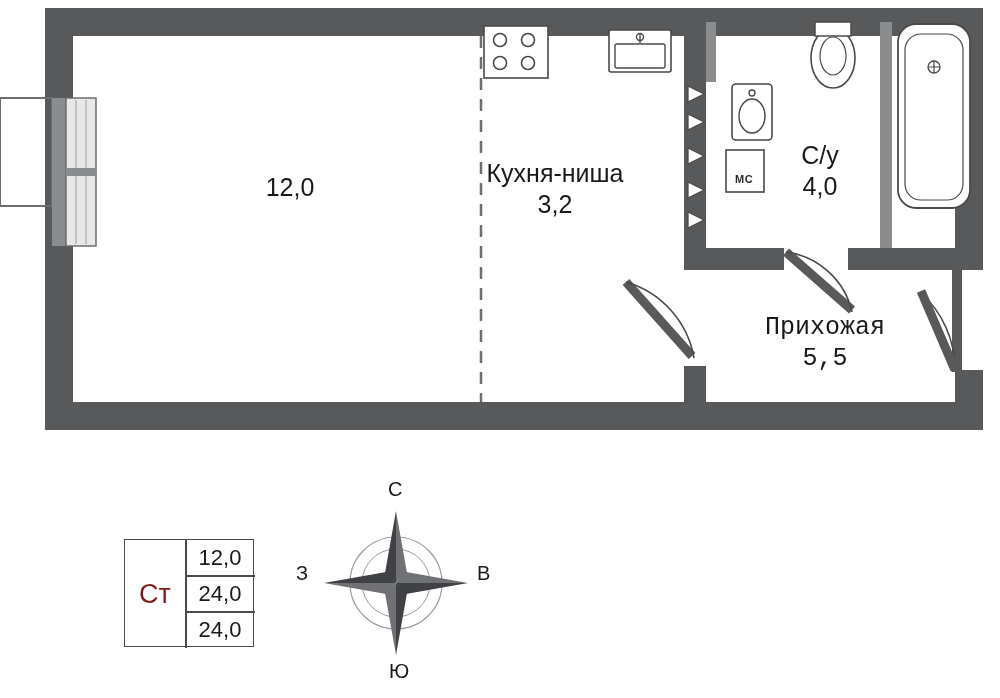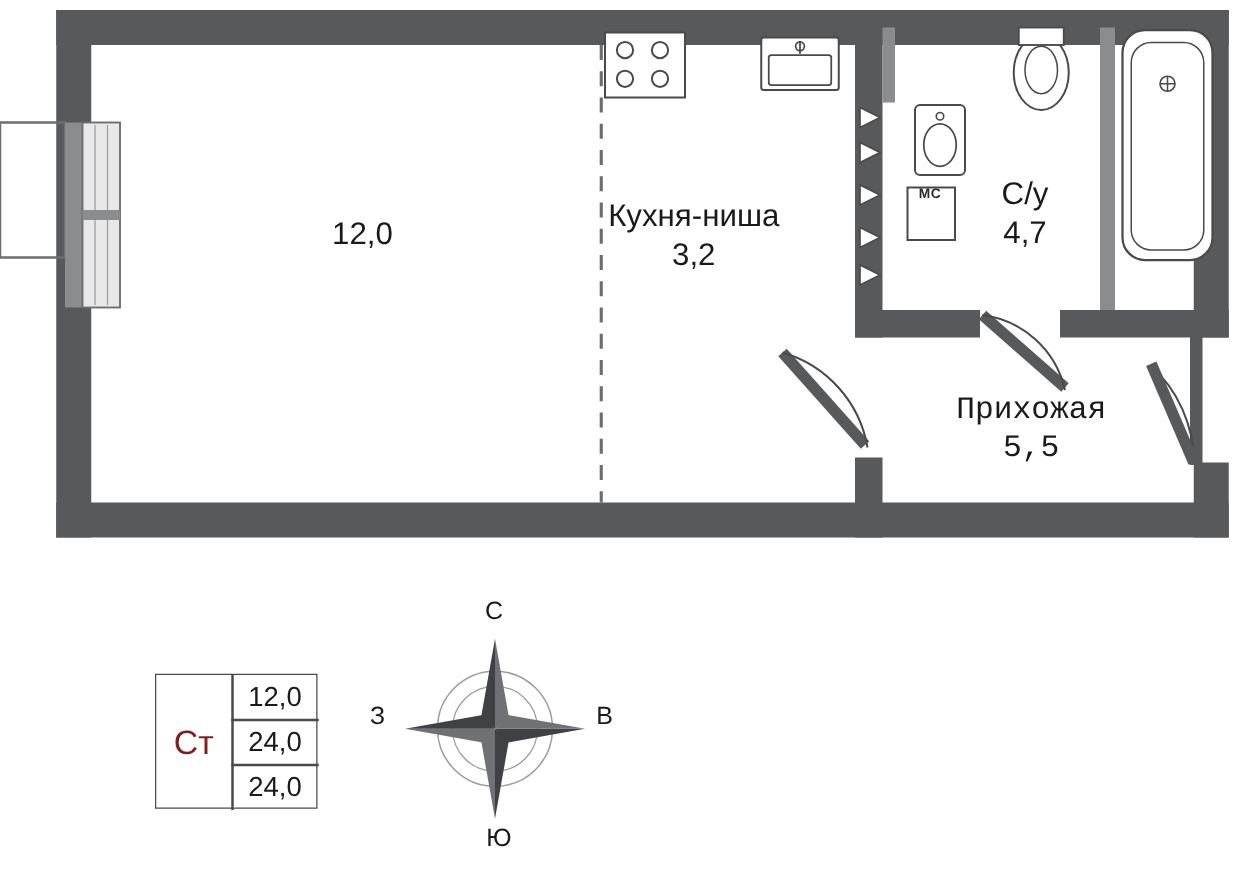--- a/index.html
+++ b/index.html
@@ -210,29 +210,29 @@
     <div class="room-area">12,0</div>
   </div>
 
   <div class="room-label" style="left:455px; top:158px; width:200px;">
     <div class="room-name">Кухня-ниша</div>
     <div class="room-area">3,2</div>
   </div>
 
   <div class="room-label" style="left:760px; top:140px; width:120px;">
     <div class="room-name">С/у</div>
-    <div class="room-area">4,7</div>
+    <div class="room-area">4,0</div>
   </div>
 
   <div class="room-label" style="left:735px; top:312px; width:180px;font-family:Liberation Mono, monospace;">
     <div class="room-name">Прихожая</div>
     <div class="room-area">5,5</div>
   </div>
 
-  <div class="small-label" style="left:735px; top:149px;">МС</div>
+  <div class="small-label" style="left:735px; top:173px;">МС</div>
 
   <div id="legend">
     <div class="divider-v"></div>
     <div class="divider-h dh1"></div>
     <div class="divider-h dh2"></div>
     <div class="tag">Ст</div>
     <div class="cell c1">12,0</div>
     <div class="cell c2">24,0</div>
     <div class="cell c3">24,0</div>
   </div>

